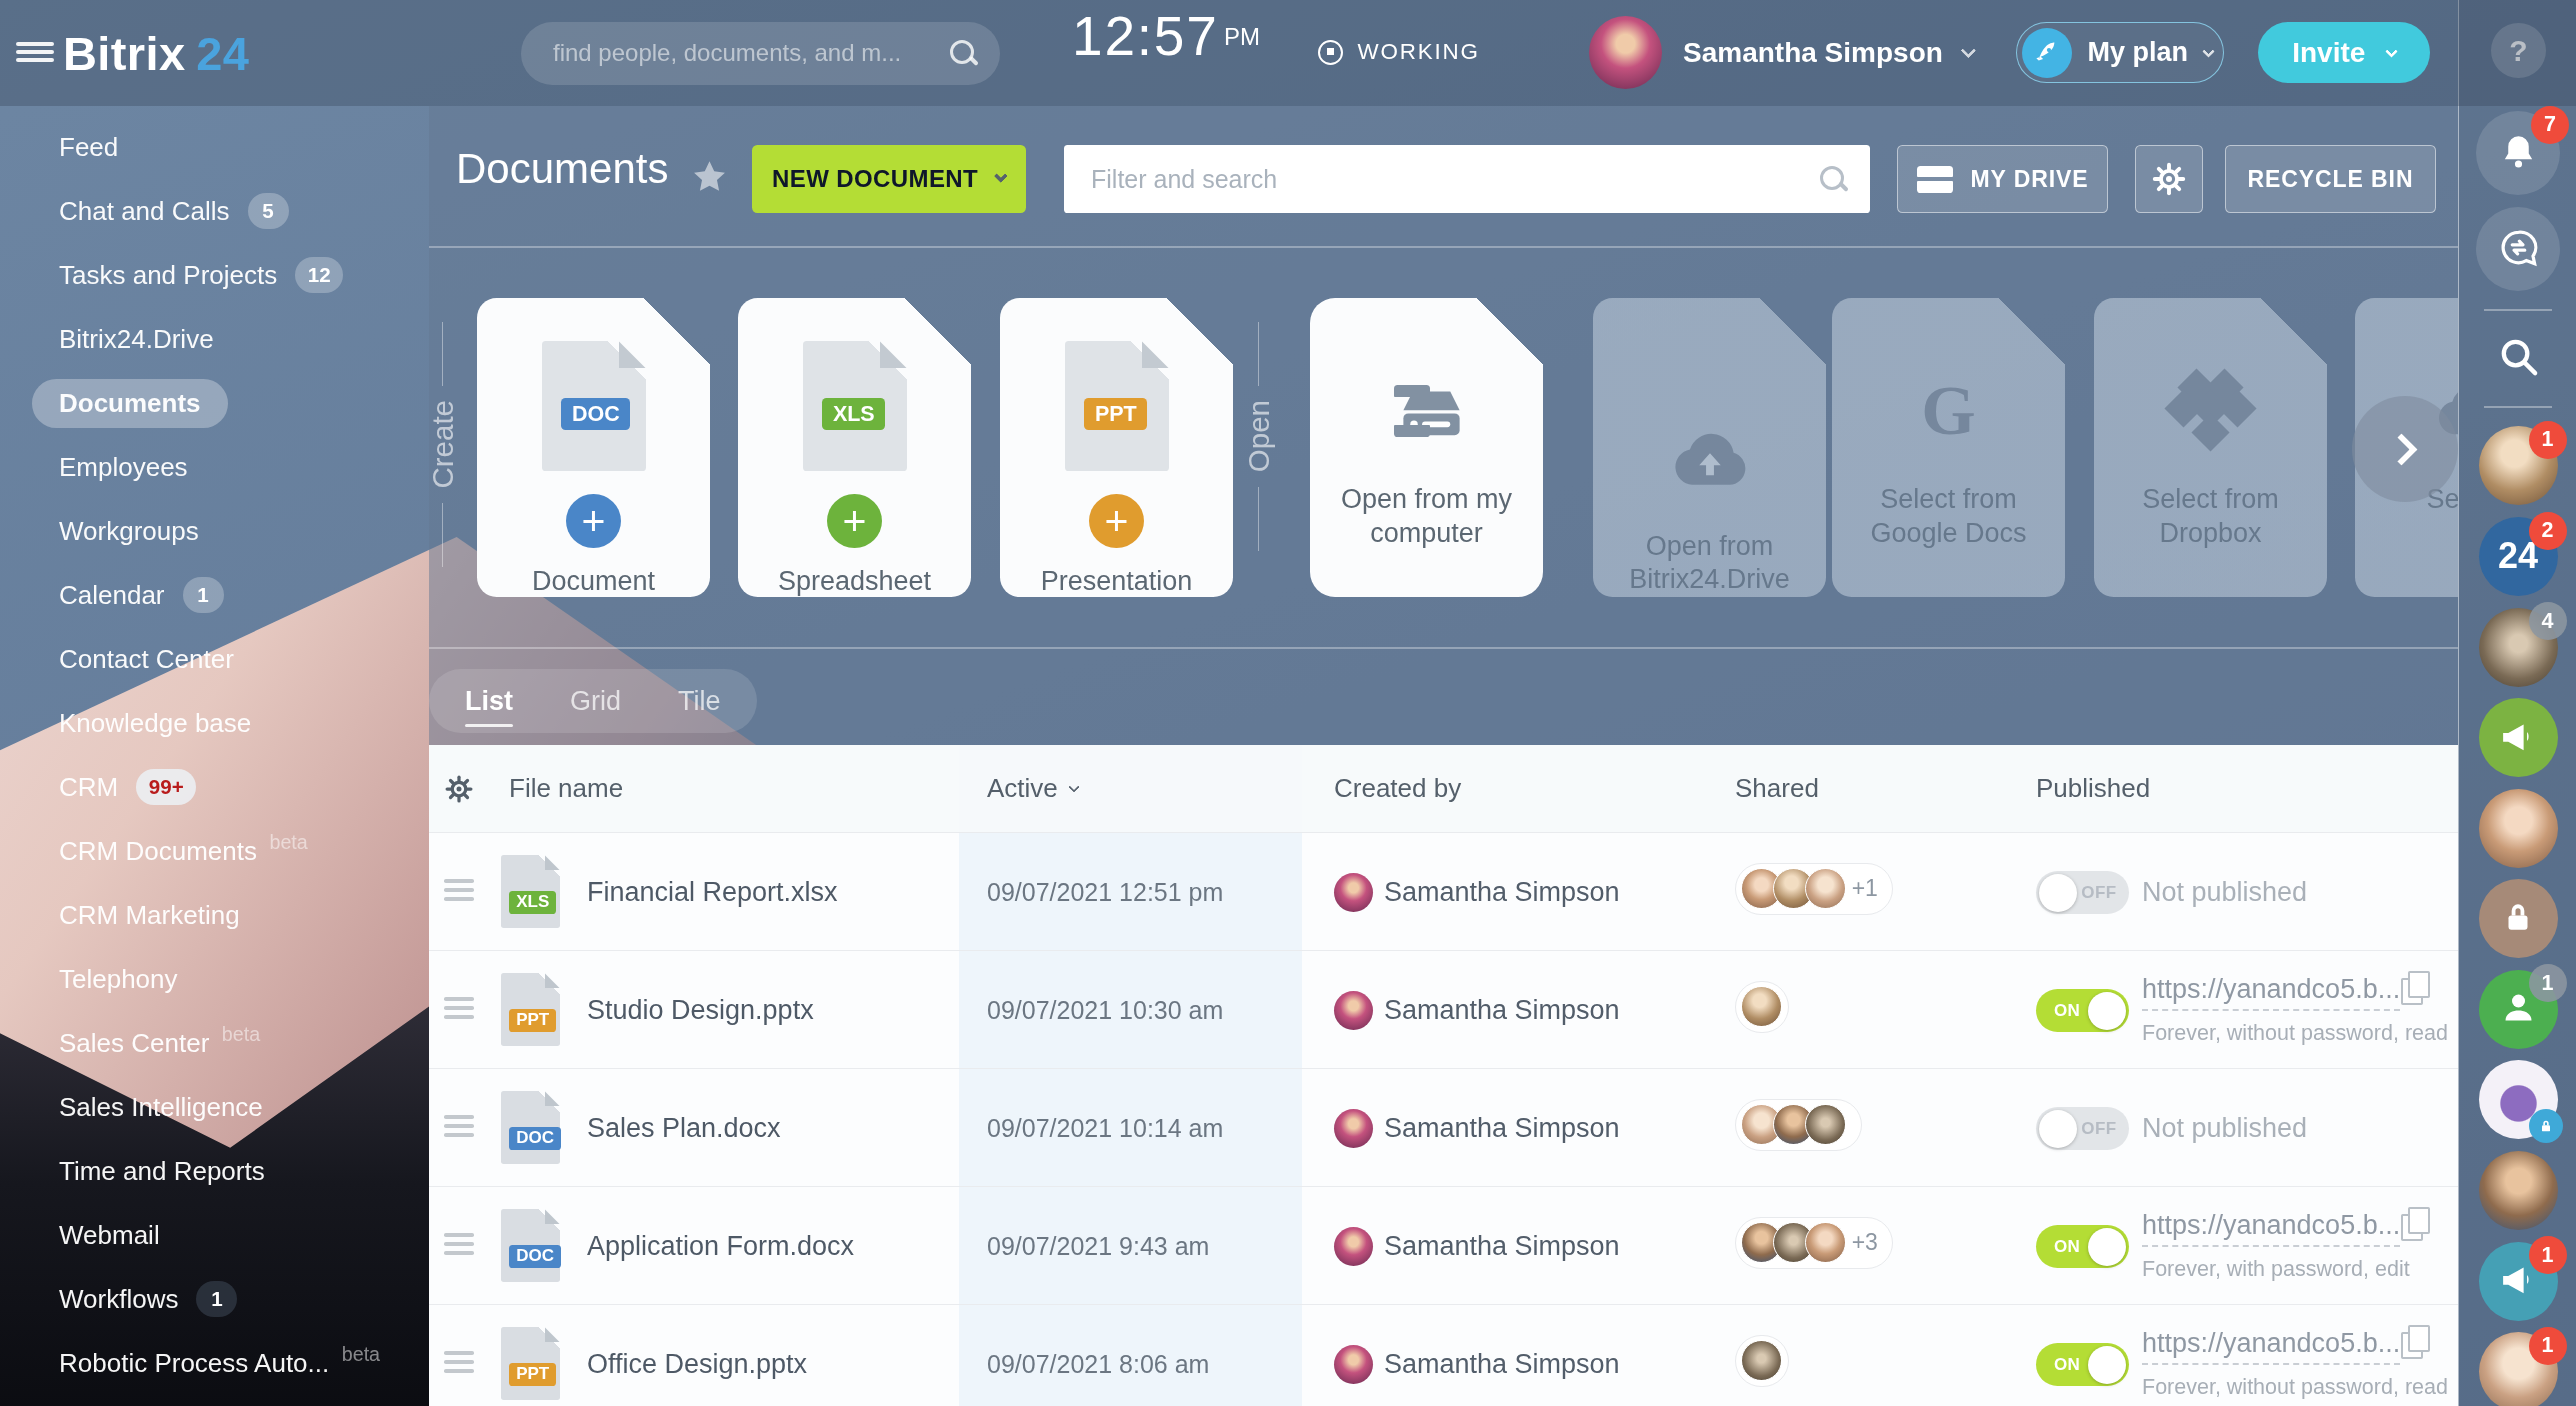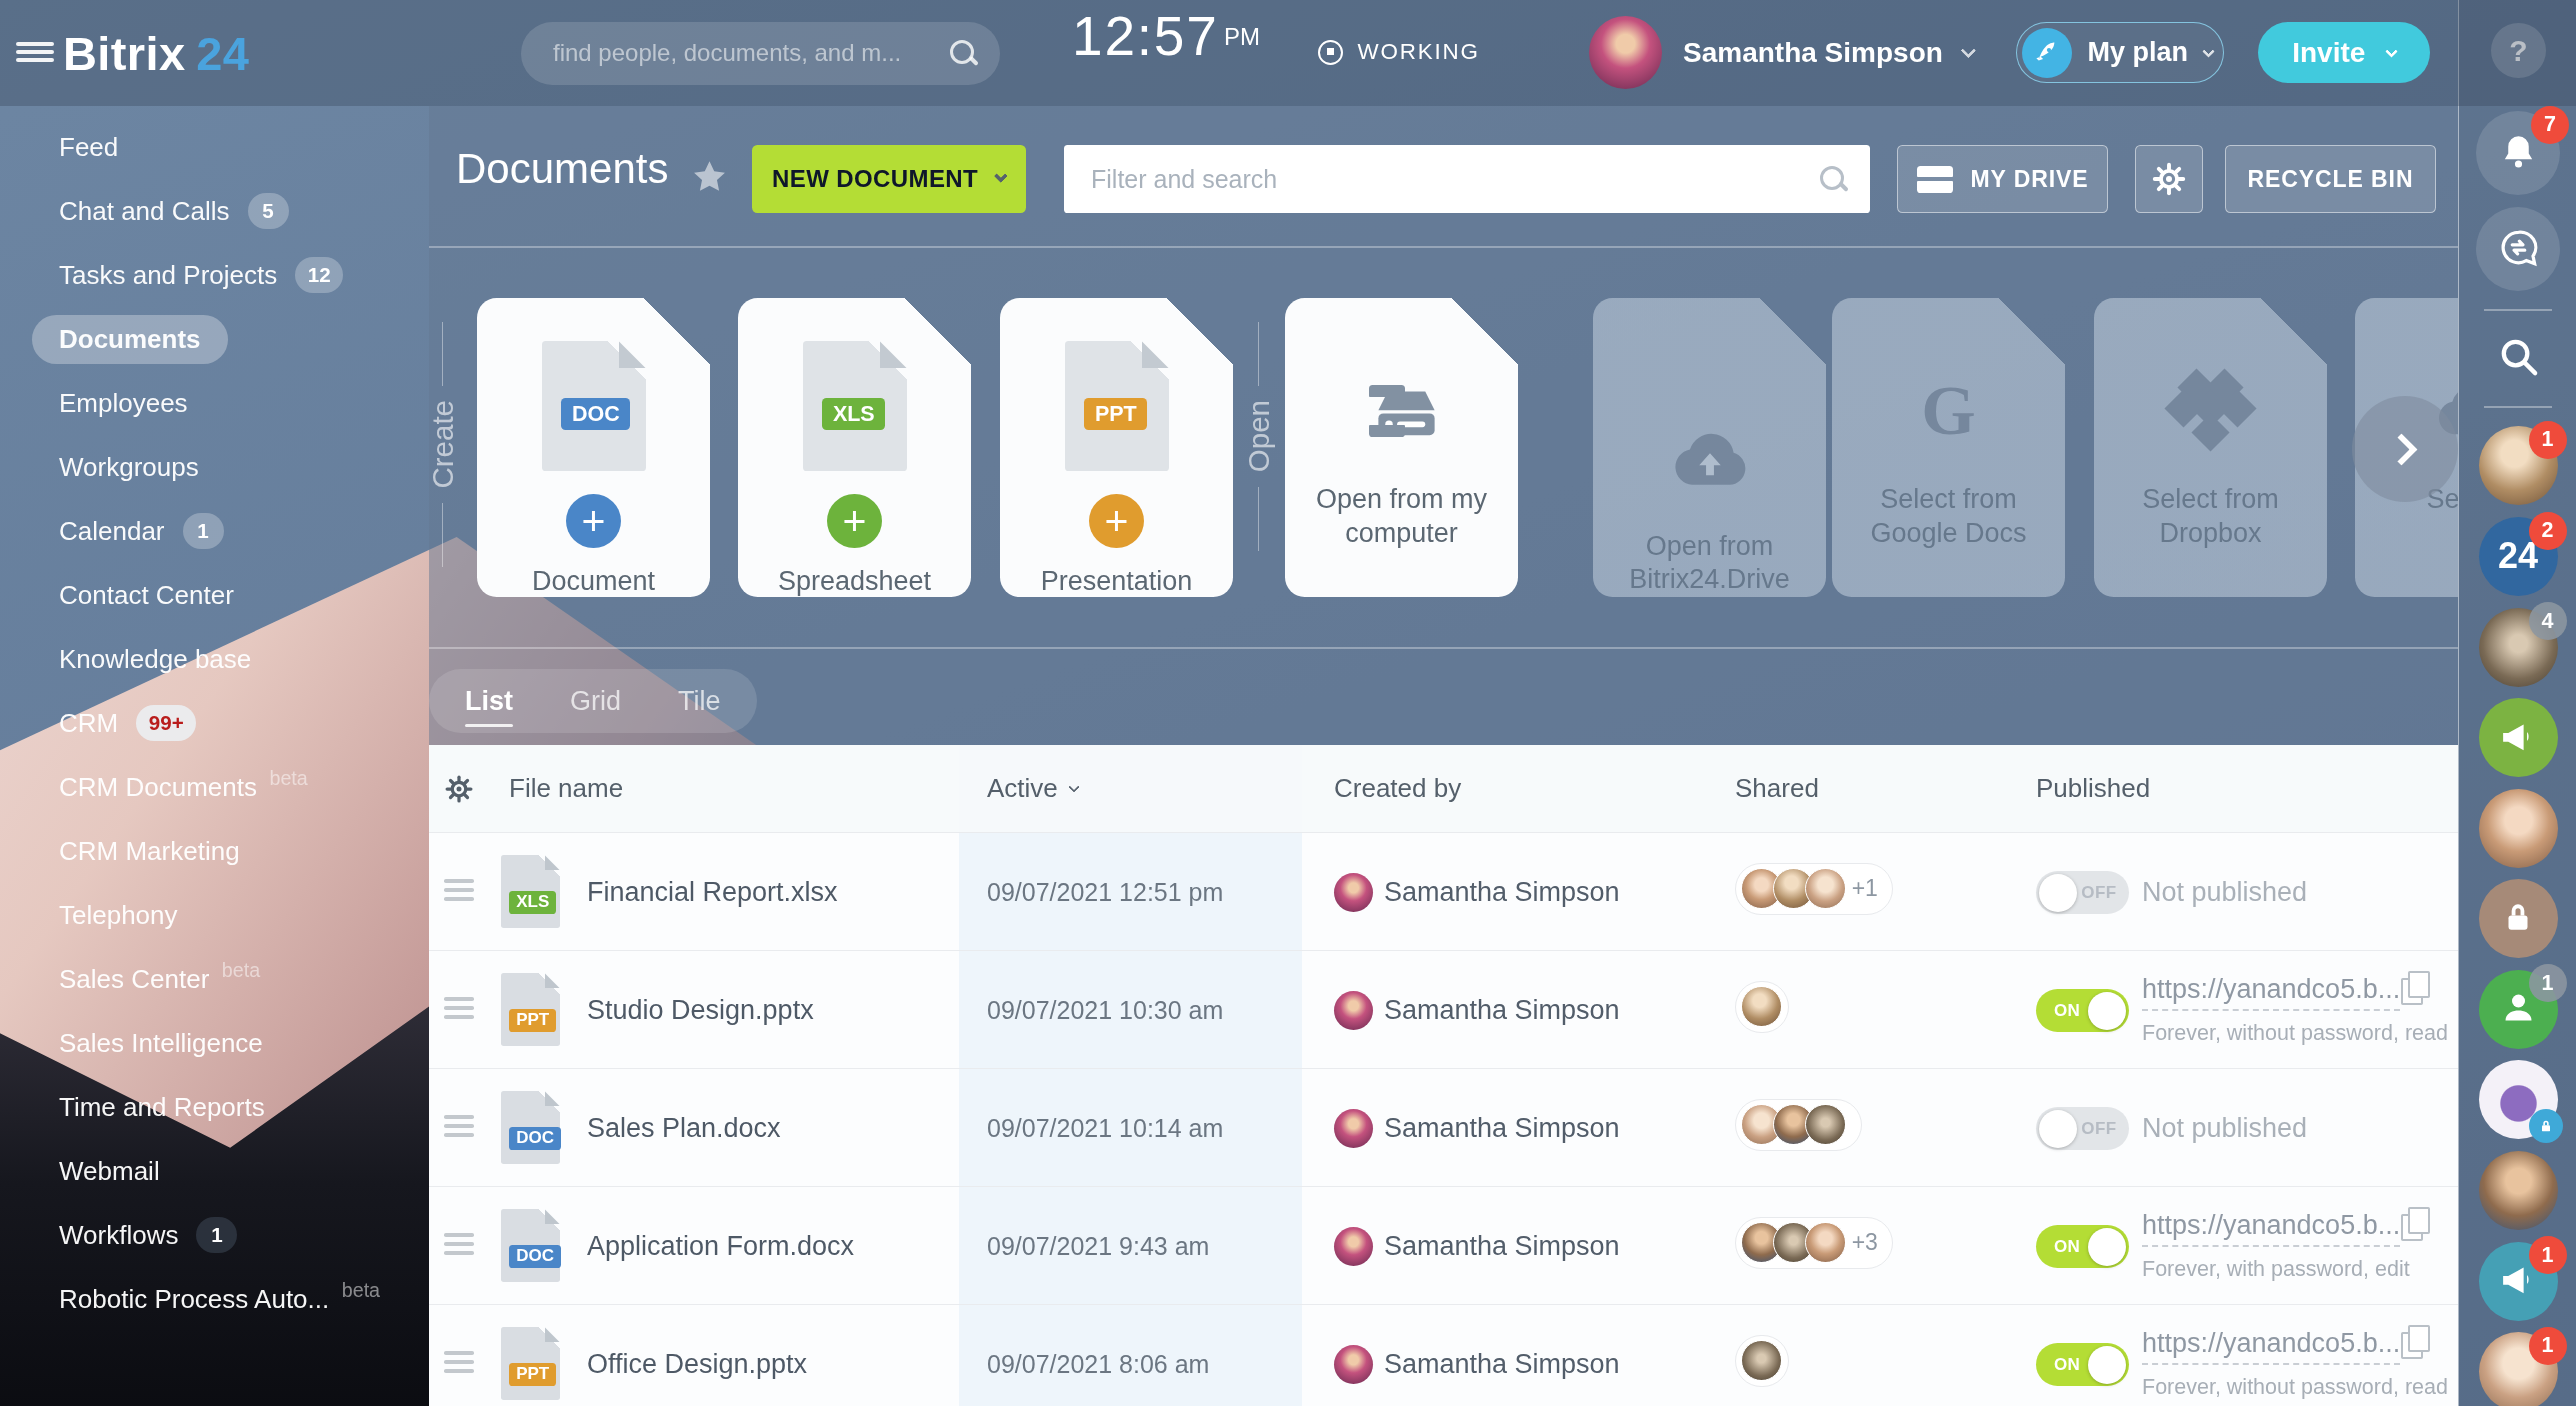--- a/index.html
+++ b/index.html
@@ -363,20 +363,25 @@
             <span>Chat and Calls</span>
           </span>
           <span class="side-badge light">5</span>
         </div>
         <div class="side-item">
           <span class="pill-wrap">
             <span>Tasks and Projects</span>
           </span>
           <span class="side-badge light">12</span>
         </div>
+        <div class="side-item">
+          <span class="pill-wrap">
+            <span>Bitrix24.Drive</span>
+          </span>
+        </div>
         <div class="side-item active">
           <span class="pill-wrap">
             <span>Documents</span>
           </span>
         </div>
         <div class="side-item">
           <span class="pill-wrap">
             <span>Employees</span>
           </span>
         </div>
@@ -529,21 +534,21 @@
           <div class="plus-circle" style="background: rgb(224, 156, 46);">+</div>
           <div class="ctitle">Presentation</div>
         </div>
       </div>
     <div class="vlabel" style="left:816px;top:216px;">
       <span class="vline"></span>
       <span class="vtext">Open</span>
       <span class="vline"></span>
     </div>
     <div id="open-cards">
-        <div class="card white" style="left: 856px;">
+        <div class="card white" style="left: 881px; border-radius: 25px;">
           <div class="ocardicon">
             <span class="drive-ico" style="width:66px;height:52px;color:currentColor;display:inline-block;position:relative;"><svg width="75" height="63" viewBox="0 0 24 20" fill="currentColor">
                 <path d="M6 2h12l3 6H3z"></path>
                 <rect x="3" y="9" width="18" height="7" rx="1.6"></rect>
                 <circle cx="6.4" cy="12.5" r="1.2" fill="#fff"></circle>
                 <rect x="9" y="11.6" width="9" height="1.8" rx="0.9" fill="#fff"></rect>
               </svg></span>
           </div>
           <div class="otitle">Open from my computer</div>
         </div>

